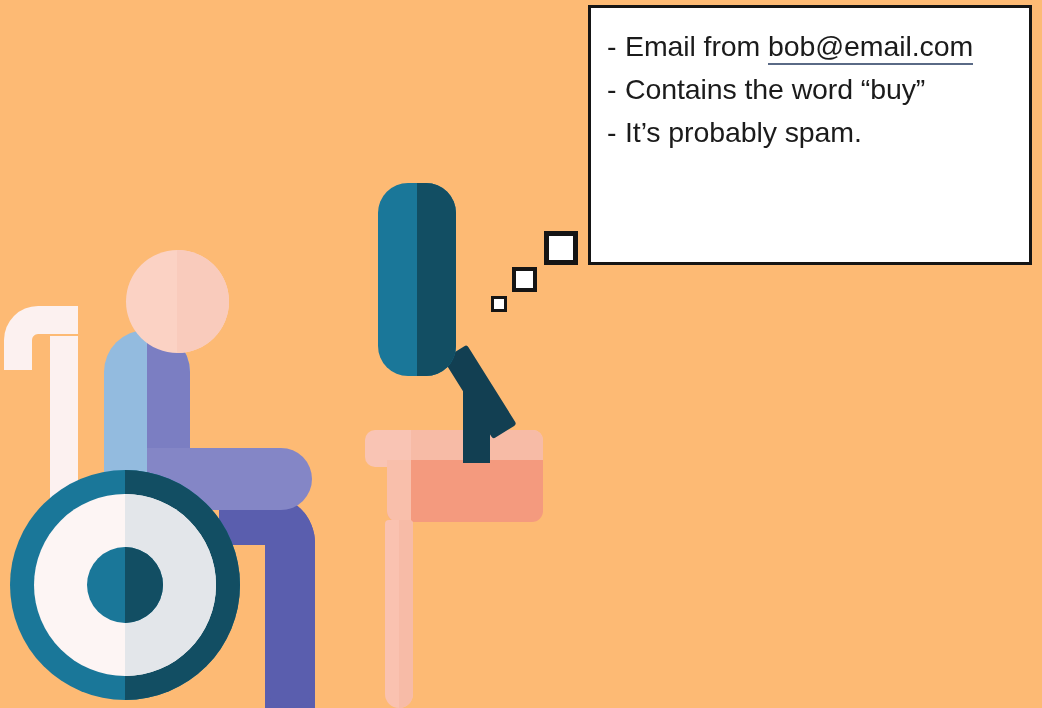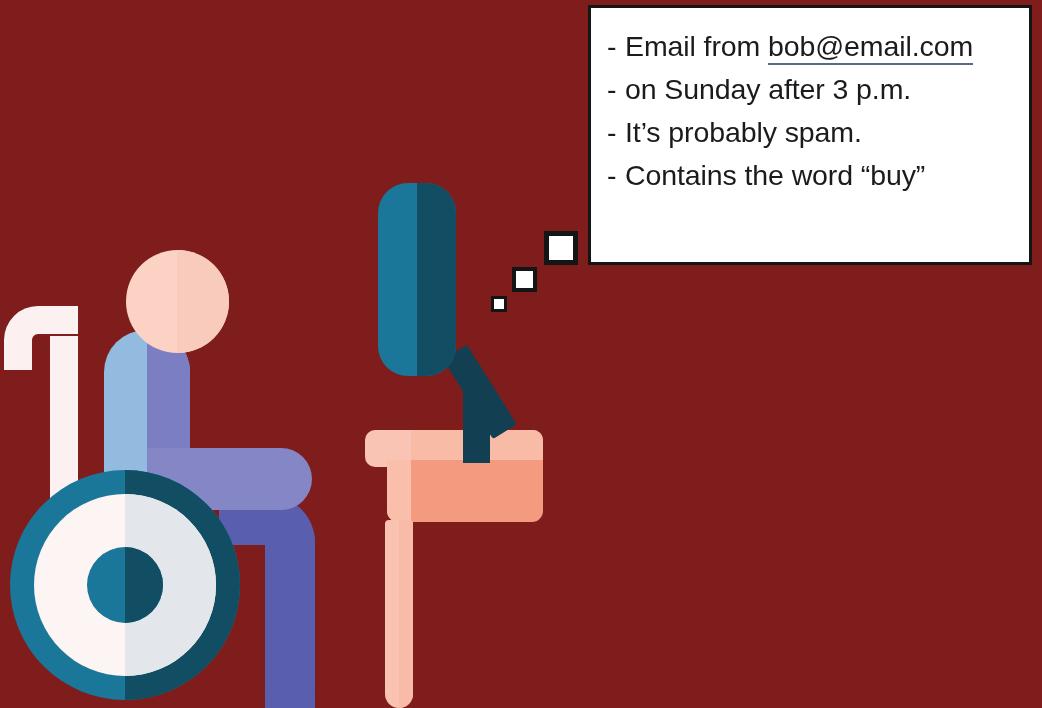--- a/index.html
+++ b/index.html
@@ -8,21 +8,21 @@
     padding: 0;
     background: #ffffff;
   }
   body {
     font-family: "Liberation Sans", sans-serif;
   }
   #canvas {
     position: relative;
     width: 1042px;
     height: 708px;
-    background: #7f1d1d;
+    background: #fdba74;
     overflow: hidden;
   }
 
   
   #callout {
     position: absolute;
     left: 588px;
     top: 5px;
     width: 444px;
     height: 260px;
@@ -354,24 +354,21 @@
   <div id="thought-sq-1" class="thought-sq"></div>
   <div id="thought-sq-2" class="thought-sq"></div>
   <div id="thought-sq-3" class="thought-sq"></div>
 
   <div id="callout">
     <ul id="callout-list">
       <li>
         <span class="dash">-</span><span>Email from </span><span class="link-underline">bob@email.com</span>
       </li>
       <li>
-        <span class="dash">-</span><span>on Sunday after 3 p.m.</span>
+        <span class="dash">-</span><span>Contains the word “buy”</span>
       </li>
       <li>
         <span class="dash">-</span><span>It’s probably spam.</span>
       </li>
-      <li>
-        <span class="dash">-</span><span>Contains the word “buy”</span>
-      </li>
     </ul>
   </div>
 
 </div>
 
 </body></html>

